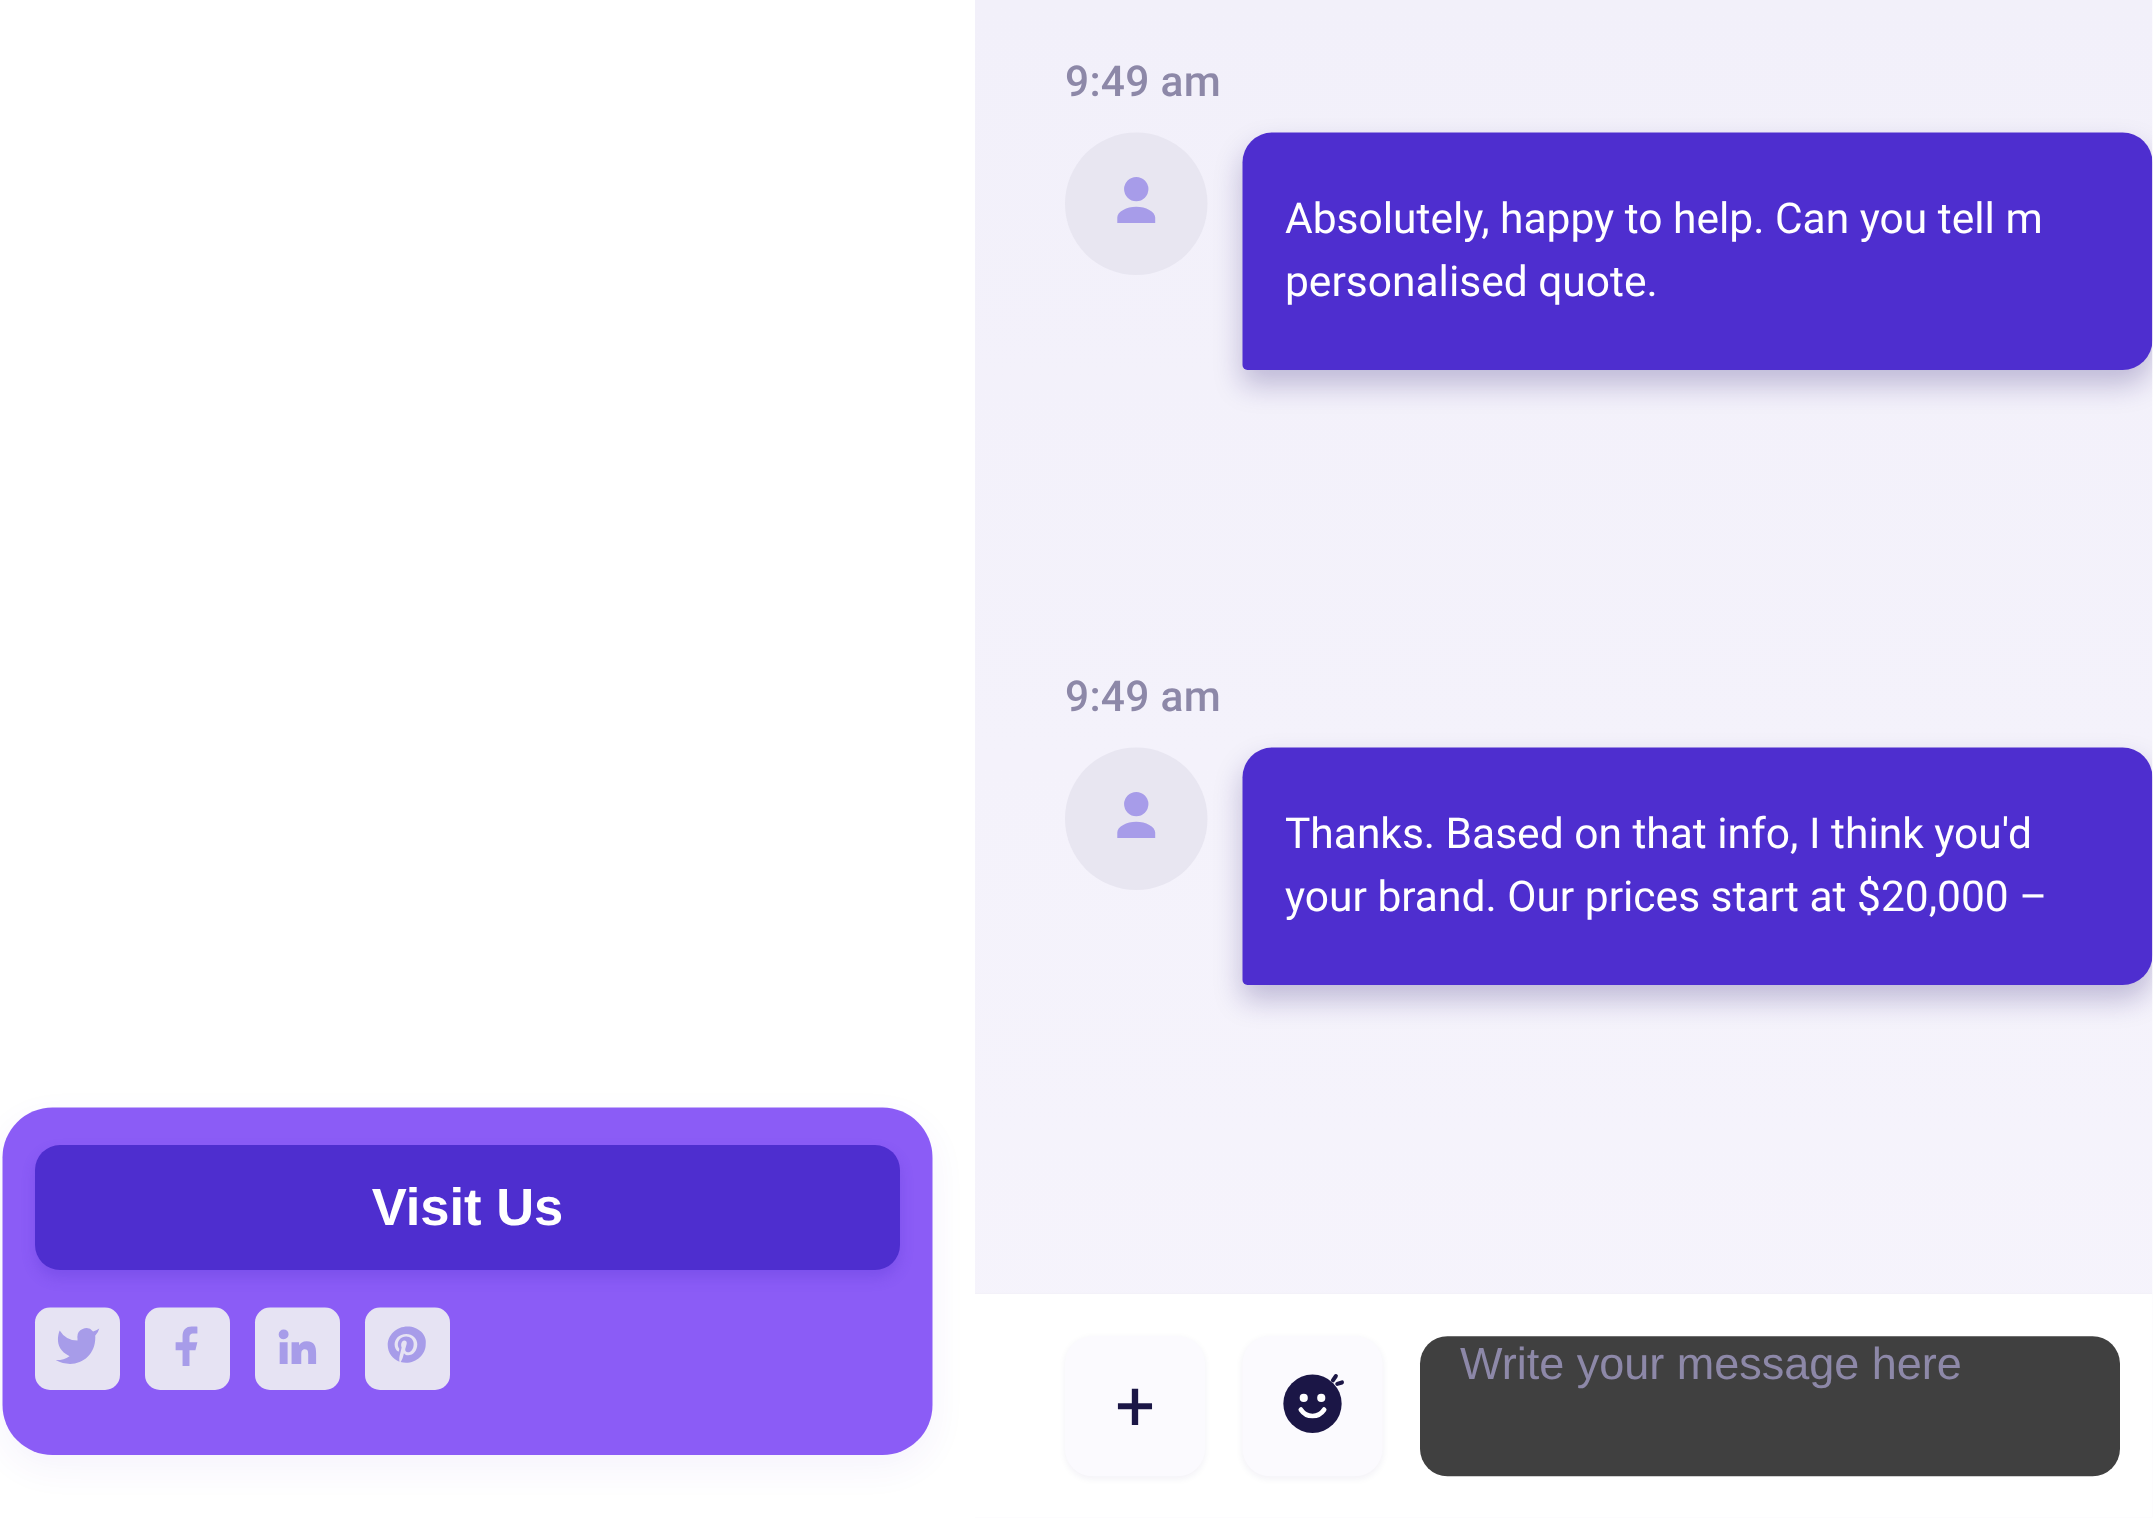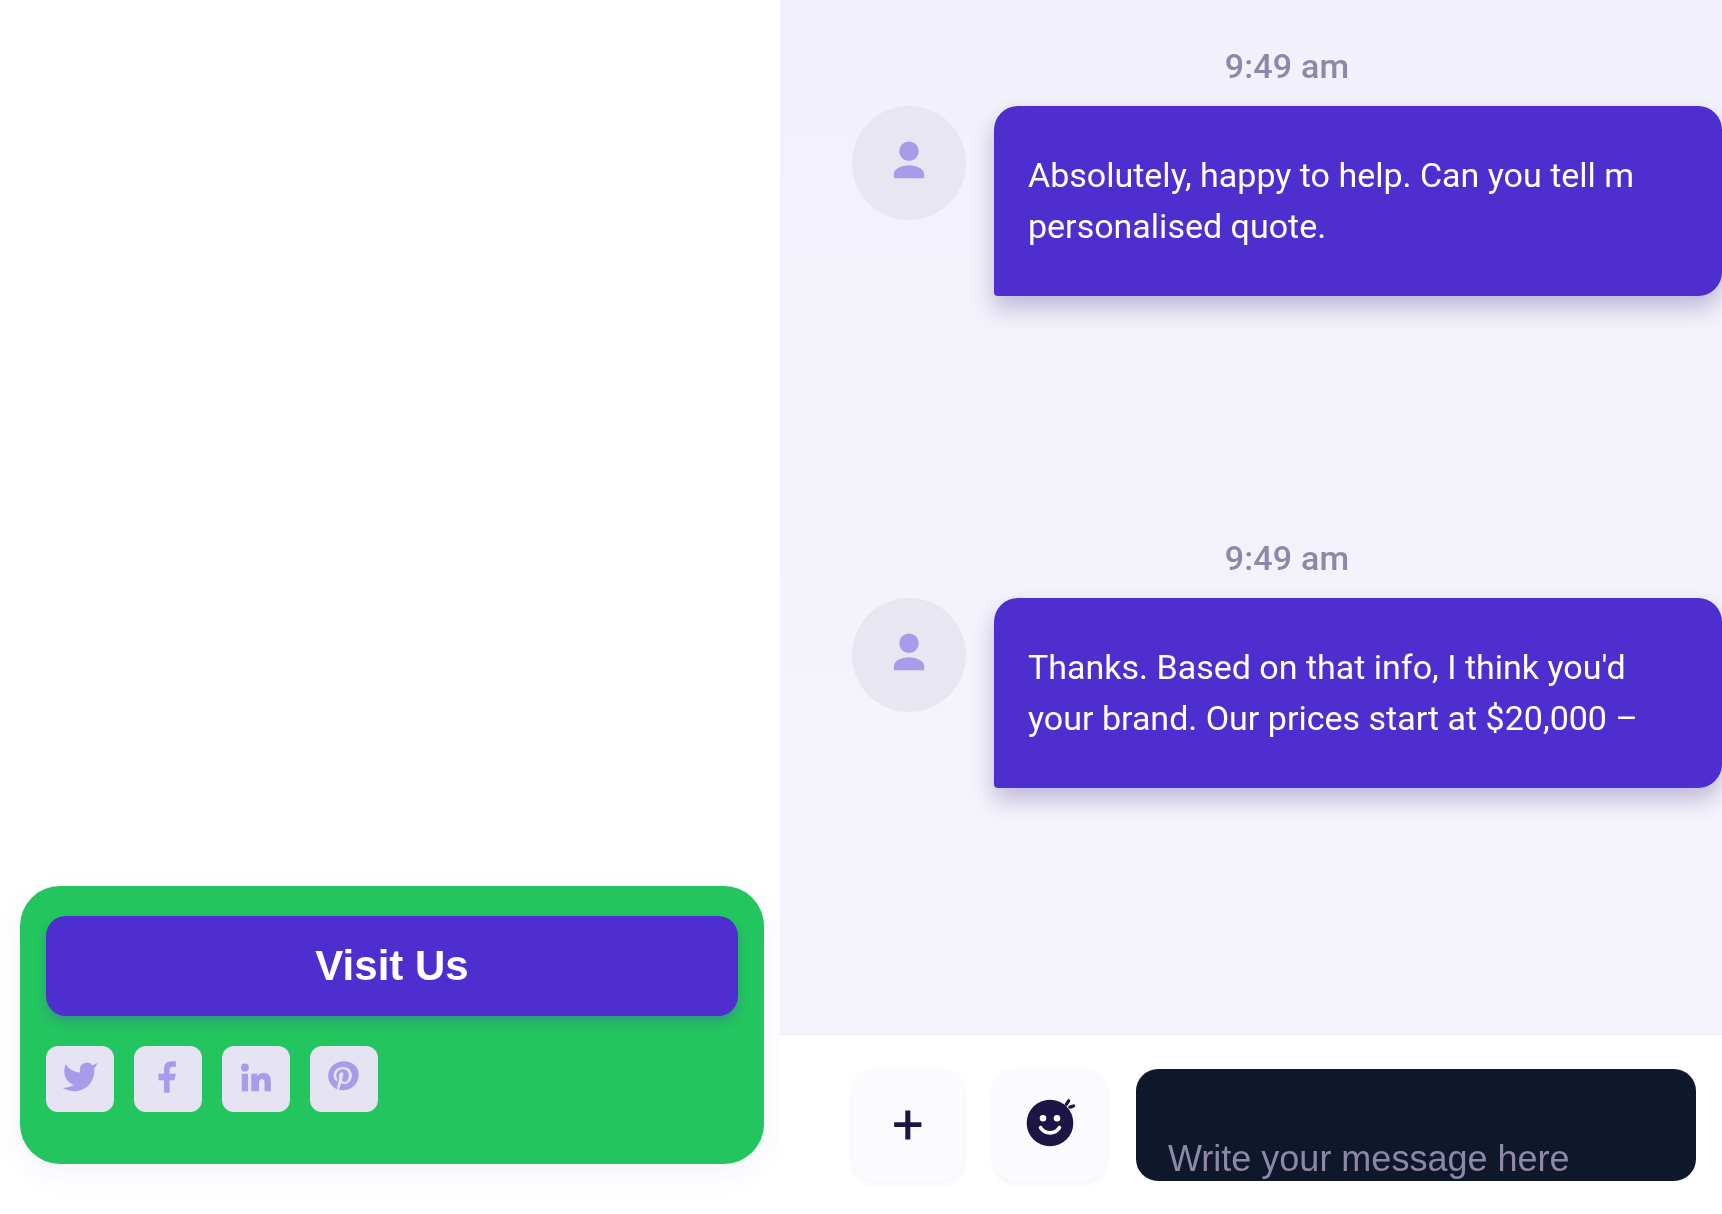--- a/index.html
+++ b/index.html
@@ -18,25 +18,25 @@
     height: 1214px;
     font-family: -apple-system, BlinkMacSystemFont, "Segoe UI", Roboto, Helvetica, Arial, sans-serif;
     background: #FFFFFF;
     overflow: hidden;
     position: relative;
   }
 
   
   .sidebar-card {
     position: absolute;
-    left: 20px;
+    left: 2px;
     top: 886px;
     width: 744px;
     height: 278px;
-    background: #22c55e;
+    background: #8b5cf6;
     border-radius: 40px;
     box-shadow: 0 10px 30px rgba(79,46,207,0.06);
     padding: 30px 26px 20px 26px;
     text-decoration: underline;
   }
   .visit-button {
     width: 100%;
     height: 100px;
     background: var(--purple);
     border: none;
@@ -81,21 +81,20 @@
   }
   .msg-group.one { top: 46px; }
   .msg-group.two { top: 538px; }
 
   .timestamp {
     font-size: 34px;
     font-weight: 500;
     color: var(--text-faded);
     margin-bottom: 20px;
     letter-spacing: 0.2px;
-    text-align: center;
   }
   .row {
     display: flex;
     align-items: flex-start;
     gap: 28px;
   }
   .avatar {
     width: 114px;
     height: 114px;
     border-radius: 50%;
@@ -148,24 +147,24 @@
     font-size: 56px;
     font-weight: 400;
     color: var(--dark-ink);
     line-height: 1;
   }
   .emoji-face { width: 56px; height: 56px; }
 
   .msg-input-wrap {
     width: 560px;
     height: 112px;
-    background: #0f172a;
+    background: #404040;
     border-radius: 22px;
     display: flex;
-    align-items: flex-end;
+    align-items: flex-start;
     padding-left: 30px;
   }
   .msg-input {
     width: 100%;
     border: none;
     background: transparent;
     font-size: 36px;
     color: var(--text-faded);
     outline: none;
   }

